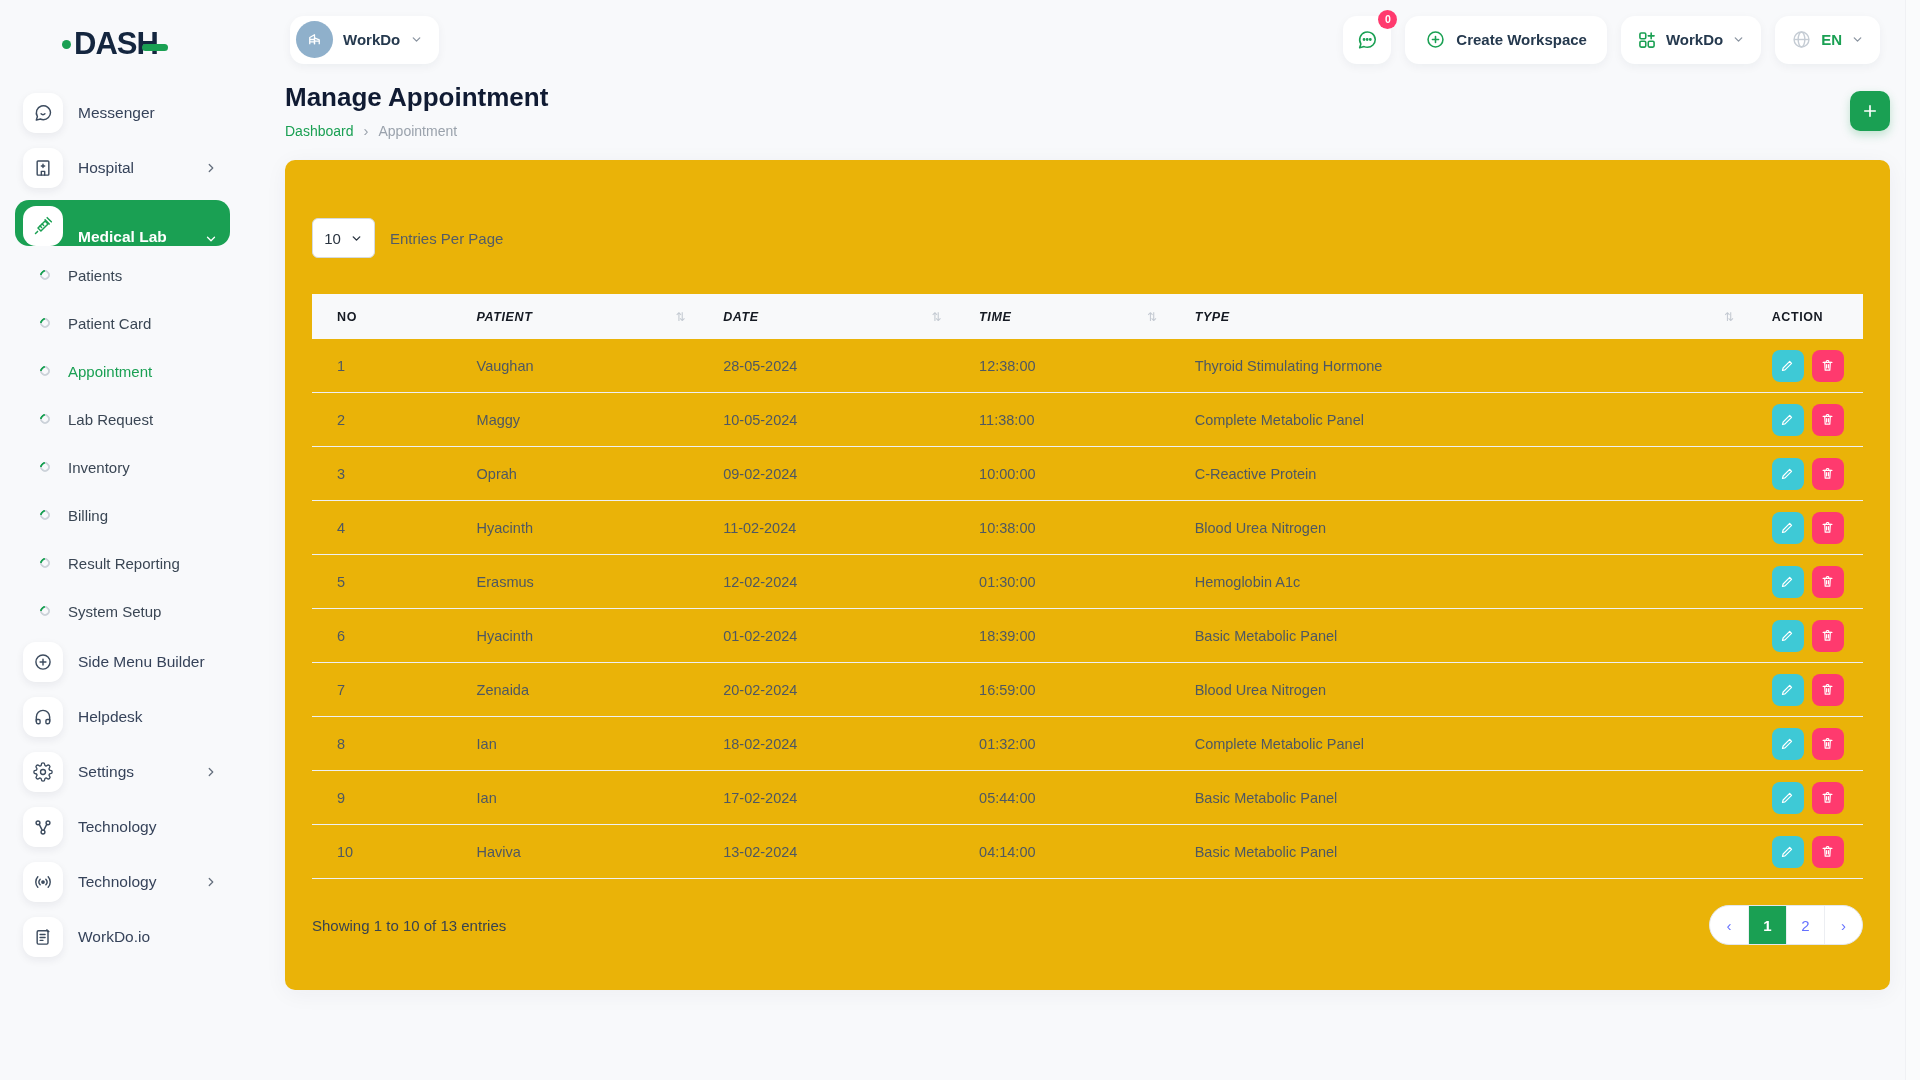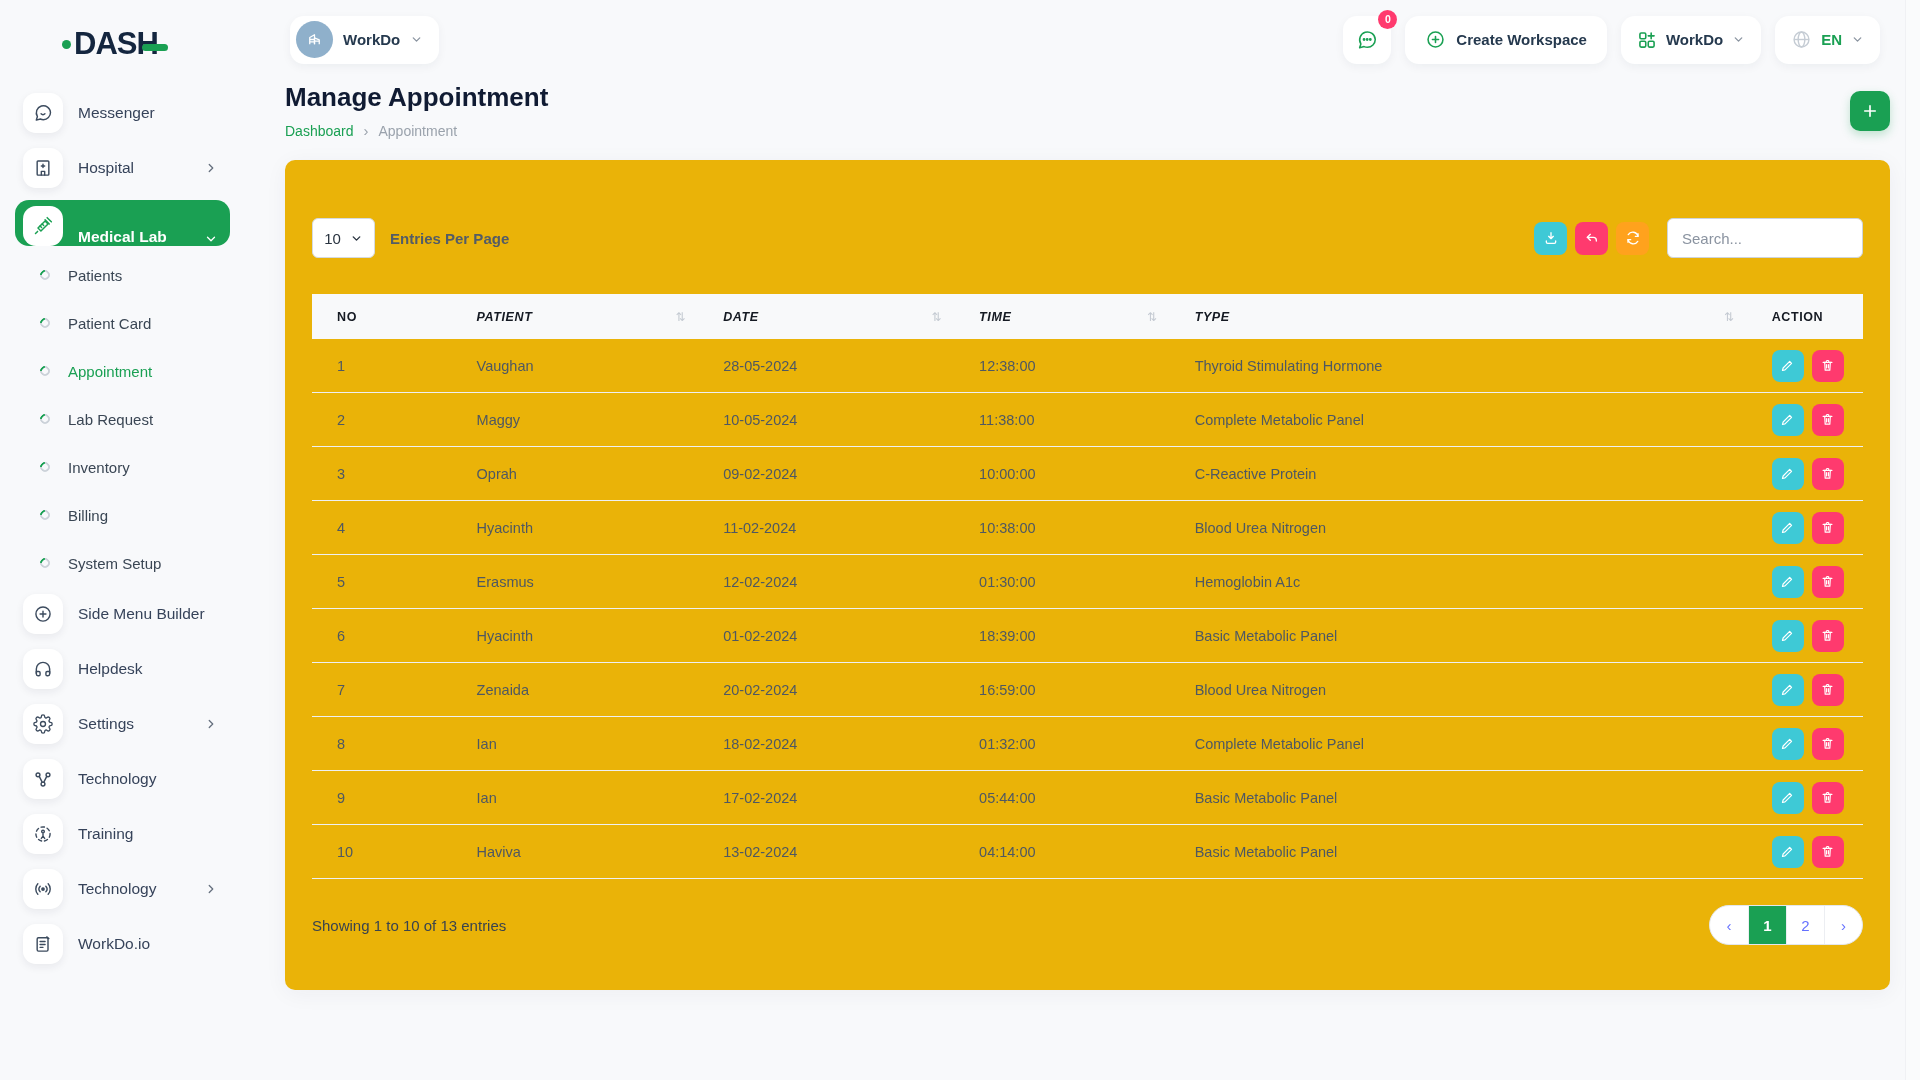--- a/index.html
+++ b/index.html
@@ -68,21 +68,21 @@
              box-shadow:0 4px 10px rgba(26,160,83,.25); }
 
   
   .card { margin:21px 30px 0 40px; height:830px; background:#eab308; border-radius:10px;
           box-shadow:0 4px 22px rgba(30,40,70,.05); padding:58px 27px 0; }
 
   .controls { display:flex; align-items:center; }
   .entries-select { width:63px; height:40px; border:1px solid #d5dae0; border-radius:6px; background:#fff;
                     display:flex; align-items:center; justify-content:center; gap:9px; cursor:pointer;
                     font-size:15px; color:#2a3440; }
-  .entries-label { margin-left:15px; font-size:15px; color:#535c66;font-weight:bold; }
+  .entries-label { margin-left:15px; font-size:15px; color:#535c66; }
   .controls-right { margin-left:auto; display:flex; align-items:center; }
   .sq-btn { width:33px; height:33px; border:none; border-radius:8px; margin-left:8px; cursor:pointer;
             display:flex; align-items:center; justify-content:center; color:#fff; }
   .btn-cyan { background:#3ec9d6; }
   .btn-pink { background:#ff3a6e; }
   .btn-orange { background:#ffa21d; }
   .search-input { margin-left:18px; width:196px; height:40px; border:1px solid #ced4db; border-radius:6px;
                   padding:0 14px; font-size:15px; color:#333; font-family:"Liberation Sans",sans-serif; outline:none; }
   .search-input::placeholder { color:#8a93a0; }
 
@@ -185,20 +185,24 @@
       <div class="submenu-item">
         <span class="ring"></span>
         <span>Inventory</span>
       </div>
       <div class="submenu-item">
         <span class="ring"></span>
         <span>Billing</span>
       </div>
       <div class="submenu-item">
         <span class="ring"></span>
+        <span>Result Reporting</span>
+      </div>
+      <div class="submenu-item">
+        <span class="ring"></span>
         <span>System Setup</span>
       </div>
     </div>
 
     <div class="nav-item">
       <span class="icon-box">
         <svg width="20" height="20" viewBox="0 0 24 24" fill="none" stroke="currentColor" stroke-width="1.7" stroke-linecap="round">
             <circle cx="12" cy="12" r="8.5"></circle>
             <path d="M12 8.5v7M8.5 12h7"></path>
           </svg>
@@ -236,30 +240,20 @@
         <svg width="20" height="20" viewBox="0 0 24 24" fill="none" stroke="currentColor" stroke-width="1.7" stroke-linecap="round">
             <circle cx="6" cy="7" r="2.3"></circle>
             <circle cx="18" cy="7" r="2.3"></circle>
             <circle cx="12" cy="18" r="2.3"></circle>
             <path d="M7.5 8.8L11 15.8M16.5 8.8L13 15.8"></path>
           </svg>
       </span>
       <span>Technology</span>
     </div>
 
-    <div class="nav-item">
-      <span class="icon-box">
-        <svg width="20" height="20" viewBox="0 0 24 24" fill="none" stroke="currentColor" stroke-width="1.7" stroke-linecap="round">
-            <circle cx="12" cy="12" r="8.5" stroke-dasharray="4 3.5"></circle>
-            <circle cx="12" cy="9" r="1.6"></circle>
-            <path d="M12 11.5v3m0 0l-2 2.8m2-2.8l2 2.8"></path>
-          </svg>
-      </span>
-      <span>Training</span>
-    </div>
 
     <div class="nav-item">
       <span class="icon-box">
         <svg width="20" height="20" viewBox="0 0 24 24" fill="none" stroke="currentColor" stroke-width="1.7" stroke-linecap="round">
             <circle cx="12" cy="12" r="1.4" fill="currentColor"></circle>
             <path d="M8.6 8.6a5 5 0 0 0 0 6.8M15.4 8.6a5 5 0 0 1 0 6.8"></path>
             <path d="M5.8 5.8a9 9 0 0 0 0 12.4M18.2 5.8a9 9 0 0 1 0 12.4"></path>
           </svg>
       </span>
       <span>Technology</span>
@@ -379,42 +373,20 @@
 
     <div class="controls">
       <div class="entries-select">
         <span>10</span>
         <svg width="13" height="13" viewBox="0 0 24 24" fill="none" stroke="#2a3440" stroke-width="2.6" stroke-linecap="round" stroke-linejoin="round">
             <polyline points="6 9 12 15 18 9"></polyline>
           </svg>
       </div>
       <span class="entries-label">Entries Per Page</span>
 
-      <div class="controls-right">
-        <button class="sq-btn btn-cyan">
-          <svg width="16" height="16" viewBox="0 0 24 24" fill="none" stroke="#fff" stroke-width="2" stroke-linecap="round" stroke-linejoin="round">
-              <path d="M12 4v9m0 0l-3.5-3.5M12 13l3.5-3.5"></path>
-              <path d="M5 16.5V18a2 2 0 0 0 2 2h10a2 2 0 0 0 2-2v-1.5"></path>
-            </svg>
-        </button>
-        <button class="sq-btn btn-pink">
-          <svg width="16" height="16" viewBox="0 0 24 24" fill="none" stroke="#fff" stroke-width="2" stroke-linecap="round" stroke-linejoin="round">
-              <path d="M9.5 6.5L5 11l4.5 4.5"></path>
-              <path d="M5 11h9a4.5 4.5 0 0 1 4.5 4.5v1"></path>
-            </svg>
-        </button>
-        <button class="sq-btn btn-orange">
-          <svg width="16" height="16" viewBox="0 0 24 24" fill="none" stroke="#fff" stroke-width="2" stroke-linecap="round" stroke-linejoin="round">
-              <path d="M19.5 5.5v4h-4"></path>
-              <path d="M4.5 18.5v-4h4"></path>
-              <path d="M19.5 9.5a8 8 0 0 0-14.6-2.5M4.5 14.5a8 8 0 0 0 14.6 2.5"></path>
-            </svg>
-        </button>
-        <input class="search-input" type="text" placeholder="Search..." style="">
-      </div>
     </div>
 
     <table>
       <colgroup>
         <col style="width:9%">
           <col style="width:15.9%">
           <col style="width:16.5%">
         <col style="width:13.9%">
           <col style="width:37.2%">
           <col style="width:7.5%">

